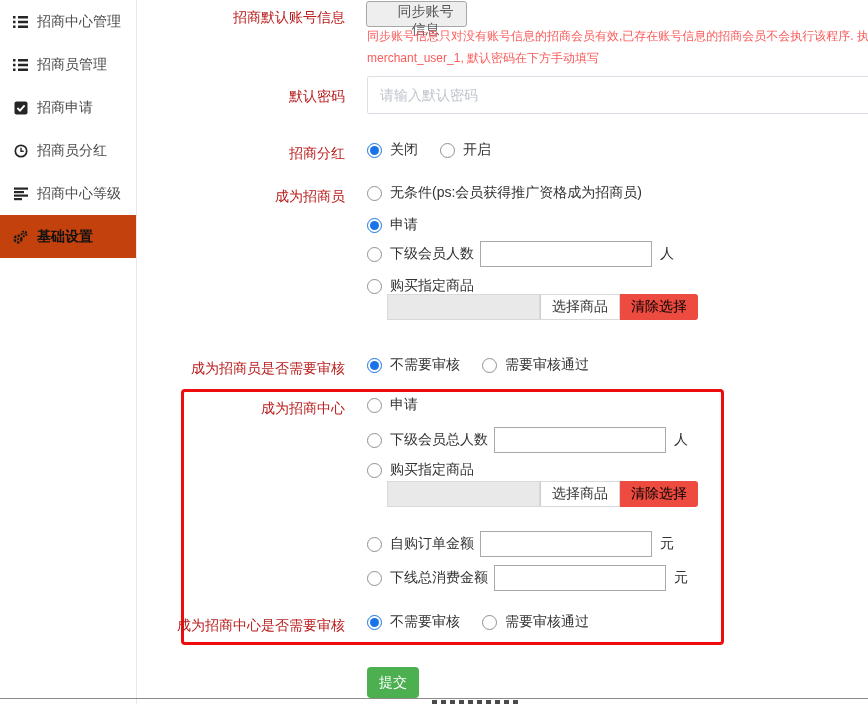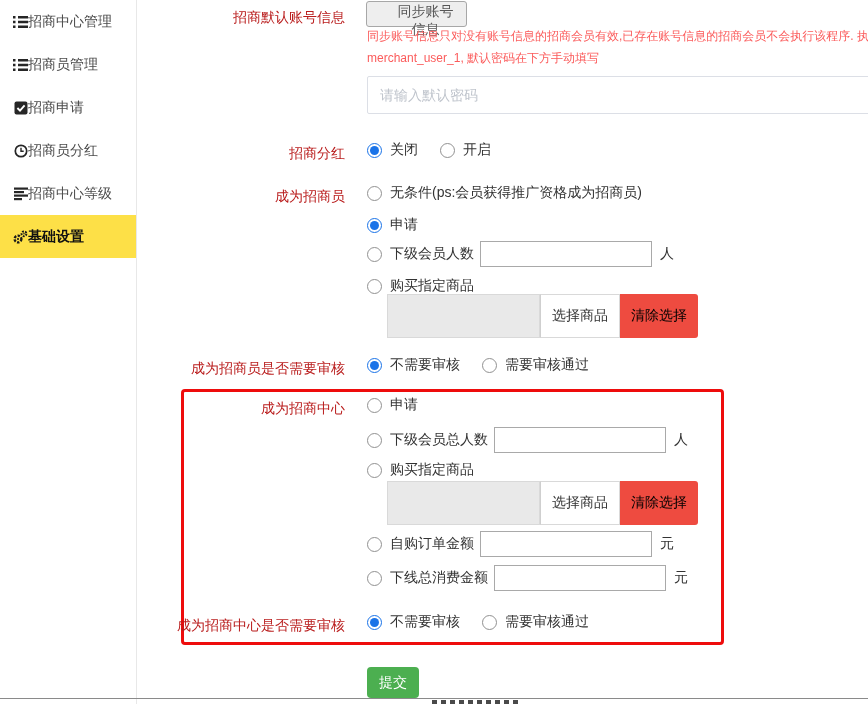--- a/index.html
+++ b/index.html
@@ -2,42 +2,42 @@
 <html><head>
 <meta charset="utf-8">
 <style>
   html,body{margin:0;padding:0;background:#fff;}
   #page{position:relative;width:868px;height:704px;overflow:hidden;background:#fff;
         font-family:"Liberation Sans","DejaVu Sans",sans-serif;font-size:14px;color:#333;}
 
   
   #sidebar{position:absolute;left:0;top:0;width:137px;height:704px;background:#fff;
            border-right:1px solid #e8e8e8;box-sizing:border-box;}
-  .side-item{height:43px;display:flex;align-items:center;padding-left:13px;
+  .side-item{height:43px;display:flex;align-items:center;padding-left:13px;gap:9px;
              color:#4a4a4a;cursor:pointer;white-space:nowrap;}
-  .side-item.active{background:#fde047;font-weight:bold;color:#111;}
+  .side-item.active{background:#c2410c;font-weight:bold;color:#111;}
   .side-icon{width:15px;height:14px;display:inline-flex;align-items:center;justify-content:center;flex:none;}
   .side-icon svg{display:block;}
 
   
   .flabel{position:absolute;left:0;width:345px;text-align:right;color:#b91c1c;line-height:20px;}
   .optrow{position:absolute;display:flex;align-items:center;}
   .radio{display:inline-block;width:15px;height:15px;border:1.5px solid #919191;border-radius:50%;
          background:#fff;box-sizing:border-box;margin-right:8px;flex:none;cursor:pointer;}
   .radio.checked{border-color:#1a73e8;position:relative;}
   .radio.checked::after{content:"";position:absolute;left:2px;top:2px;right:2px;bottom:2px;
          background:#1a73e8;border-radius:50%;}
   .rlabel{color:#333;}
   .numinput{width:172px;height:26px;box-sizing:border-box;border:1px solid #a9a9a9;background:#fff;
             margin-left:6px;padding:0 6px;font:inherit;}
   .suffix{margin-left:8px;color:#333;}
   .gap2{margin-left:22px;}
 
   
-  .pickgroup{position:absolute;display:flex;align-items:stretch;height:44px;justify-content:flex-end;}
+  .pickgroup{position:absolute;display:flex;align-items:stretch;height:26px;justify-content:flex-end;}
   .pickfield{width:153px;background:#e9e9e9;border:1px solid #d9d9d9;box-sizing:border-box;}
   .pickselect{width:80px;background:#fff;border:1px solid #d9d9d9;border-left:1px solid #cfcfcf;
               box-sizing:border-box;display:flex;align-items:center;justify-content:center;
               color:#333;cursor:pointer;font:inherit;}
   .pickclear{width:78px;background:#ee4b40;border:none;color:#000000;display:flex;align-items:center;
              justify-content:center;cursor:pointer;font:inherit;border-radius:0 3px 3px 0;}
 
   
   #sync-btn{position:absolute;left:366px;top:1px;width:101px;height:26px;background:#eee;
             border:1px solid #a7a7a7;border-radius:3px;color:#565656;font:inherit;cursor:pointer;padding-left:24px;}
@@ -126,20 +126,21 @@
       </span>
       <span>基础设置</span>
     </div>
   </nav>
 
   <div class="flabel" style="top:7px">招商默认账号信息</div>
   <button id="sync-btn">同步账号信息</button>
   <div class="helptext" style="top:28px">同步账号信息只对没有账号信息的招商会员有效,已存在账号信息的招商会员不会执行该程序. 执行</div>
   <div class="helptext" style="top:50px">merchant_user_1, 默认密码在下方手动填写</div>
 
+  <div class="flabel" style="top:86px">默认密码</div>
   <input id="pwd-input" type="text" placeholder="请输入默认密码" style="">
 
   <div class="flabel" style="top:143px">招商分红</div>
   <div class="optrow" style="left:367px;top:141px">
     <span class="radio checked"></span>
     <span class="rlabel">关闭</span>
     <span class="radio gap2"></span>
     <span class="rlabel">开启</span>
   </div>
 

